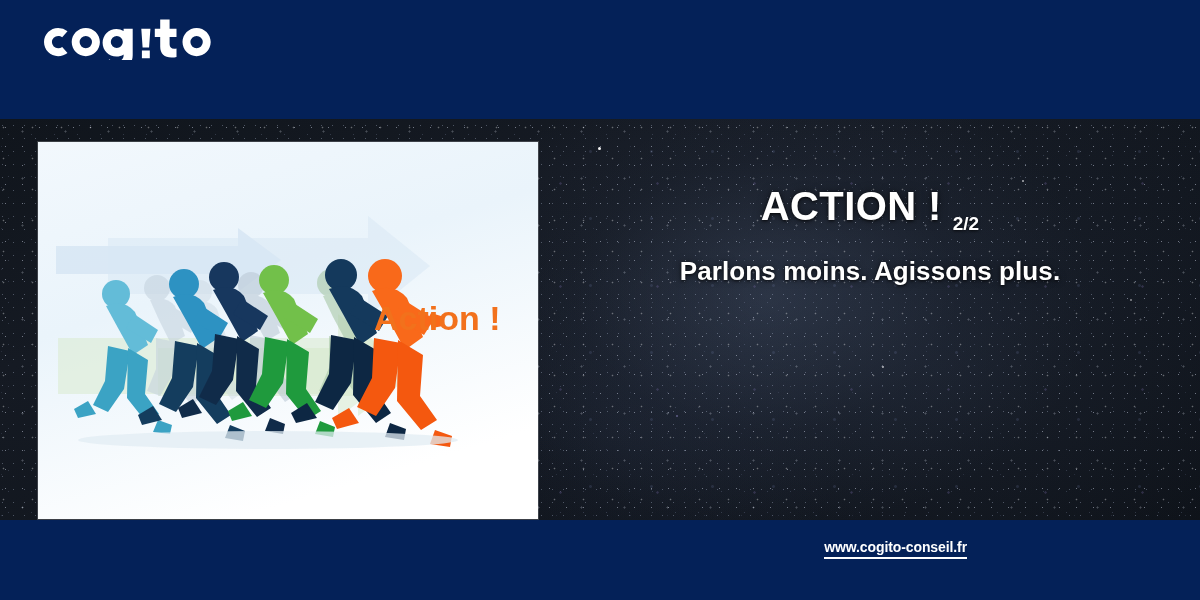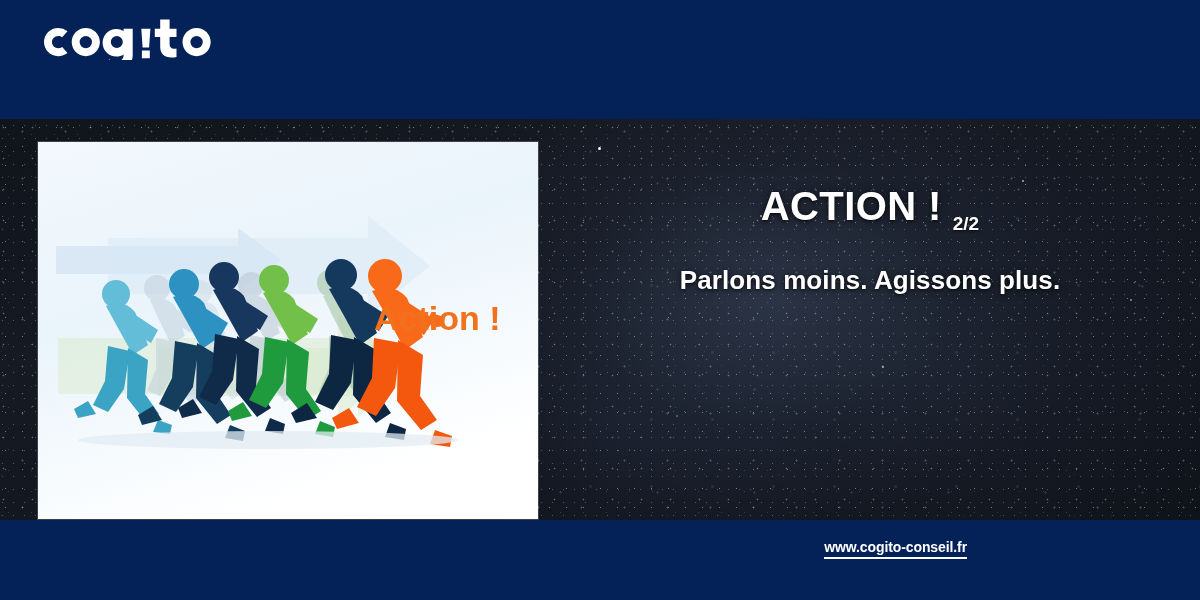--- a/index.html
+++ b/index.html
@@ -133,21 +133,21 @@
   }
   #title-counter {
     font-size:19px;
     font-weight:bold;
     color:#ffffff;
     text-shadow:0 1px 3px rgba(0,0,0,.75);
     position:relative;
     top:10px;
   }
   #subtitle {
-    margin-top:36px;
+    margin-top:27px;
     font-size:26px;
     font-weight:bold;
     color:#ffffff;
     letter-spacing:0.1px;
     text-shadow:0 1px 3px rgba(0,0,0,.75), 0 0 9px rgba(0,0,0,.45);
     white-space:nowrap;
   }
 
   
   #footer-band {

